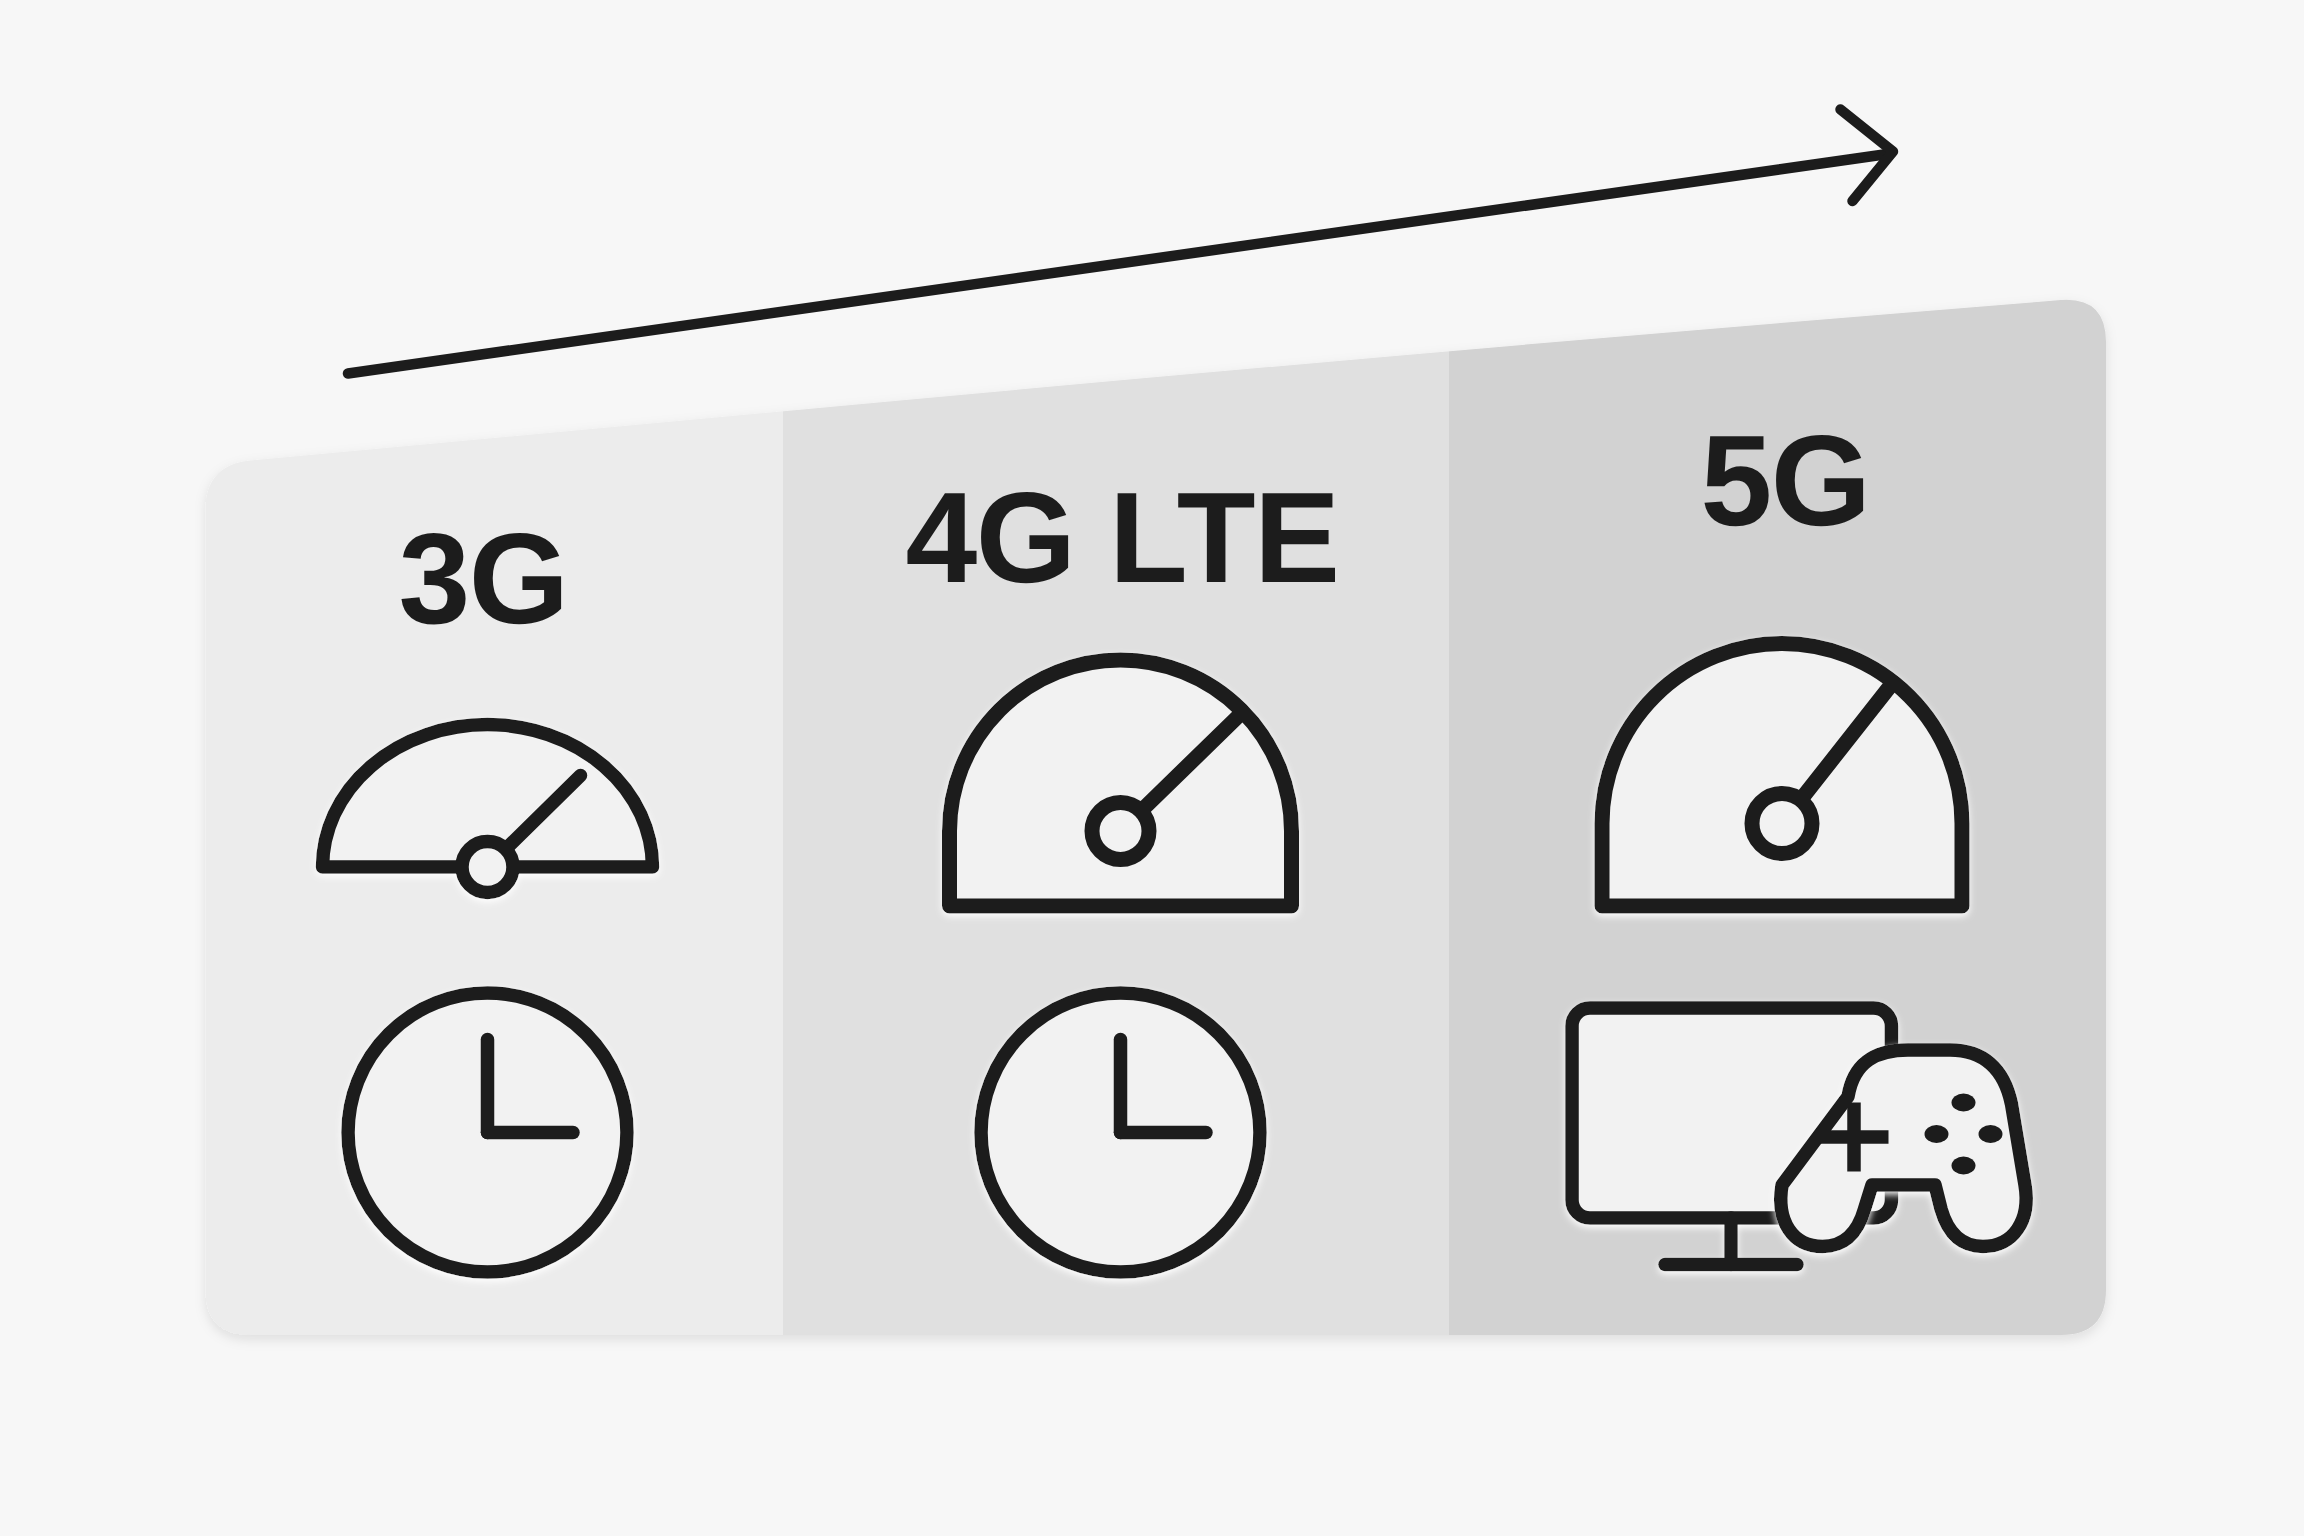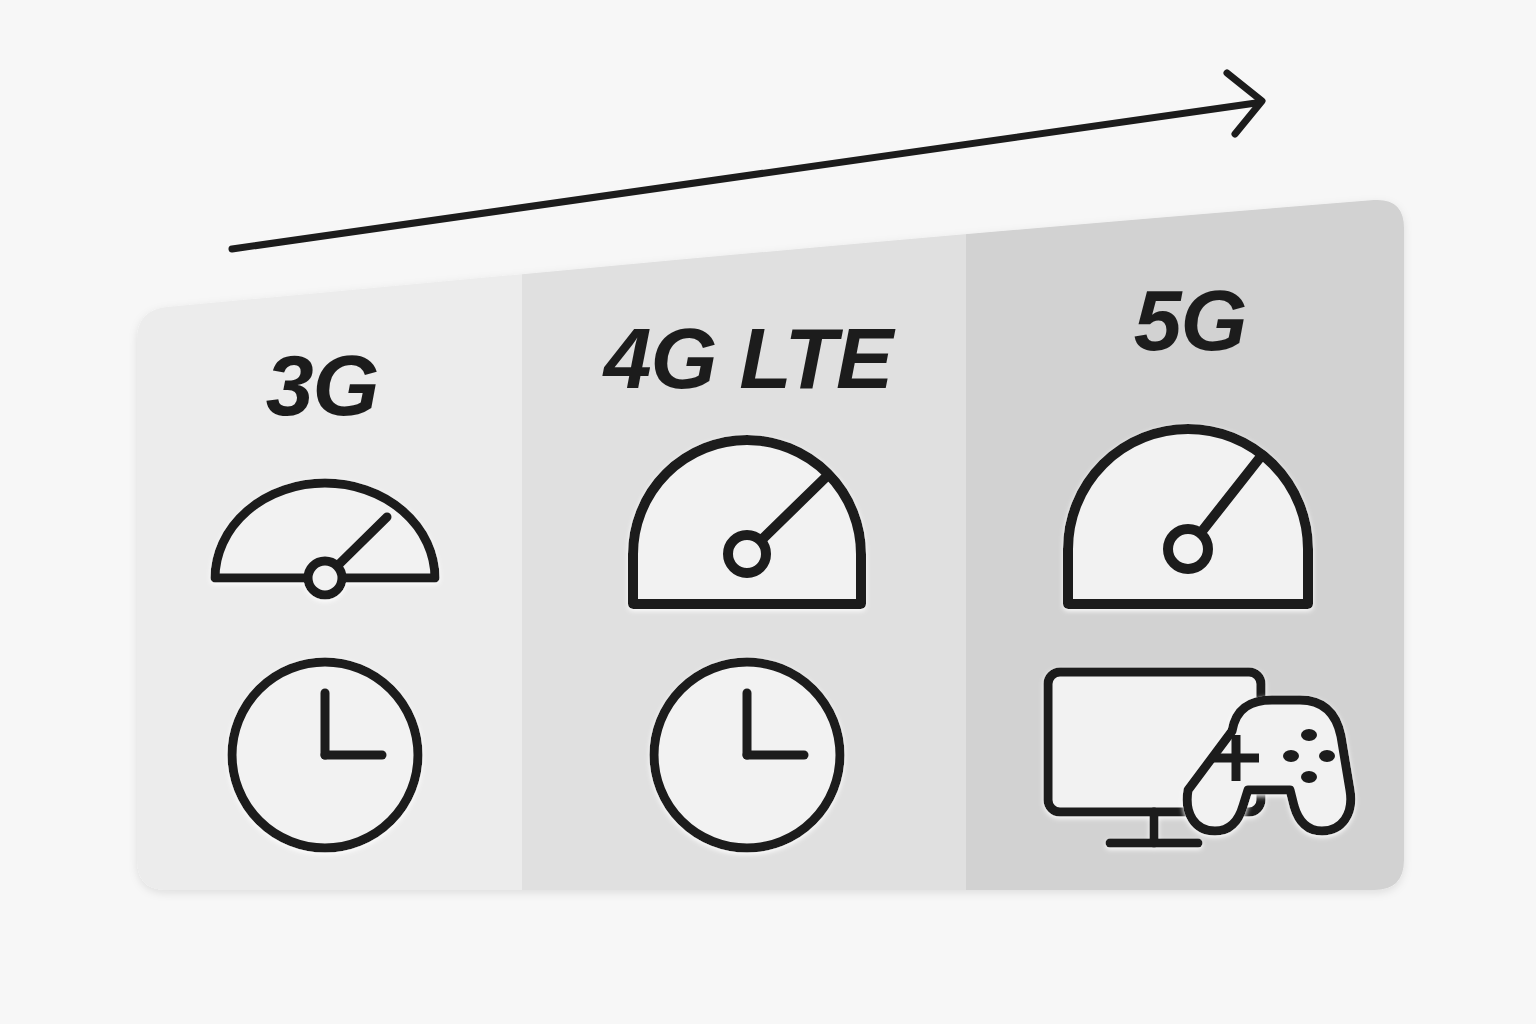--- a/index.html
+++ b/index.html
@@ -12,21 +12,20 @@
     background: #f7f7f7;
     font-family: "Liberation Sans", sans-serif;
     overflow: hidden;
     position: relative;
   }
   #stage {
     position: absolute;
     left: 0; top: 0;
     width: 1536px;
     height: 1024px;
-    font-style: italic;
   }
   #stage > svg {
     display: block;
     width: 1536px;
     height: 1024px;
   }
   .gen-label {
     font-family: "Liberation Sans", sans-serif;
     font-weight: bold;
     fill: #1c1c1c;

